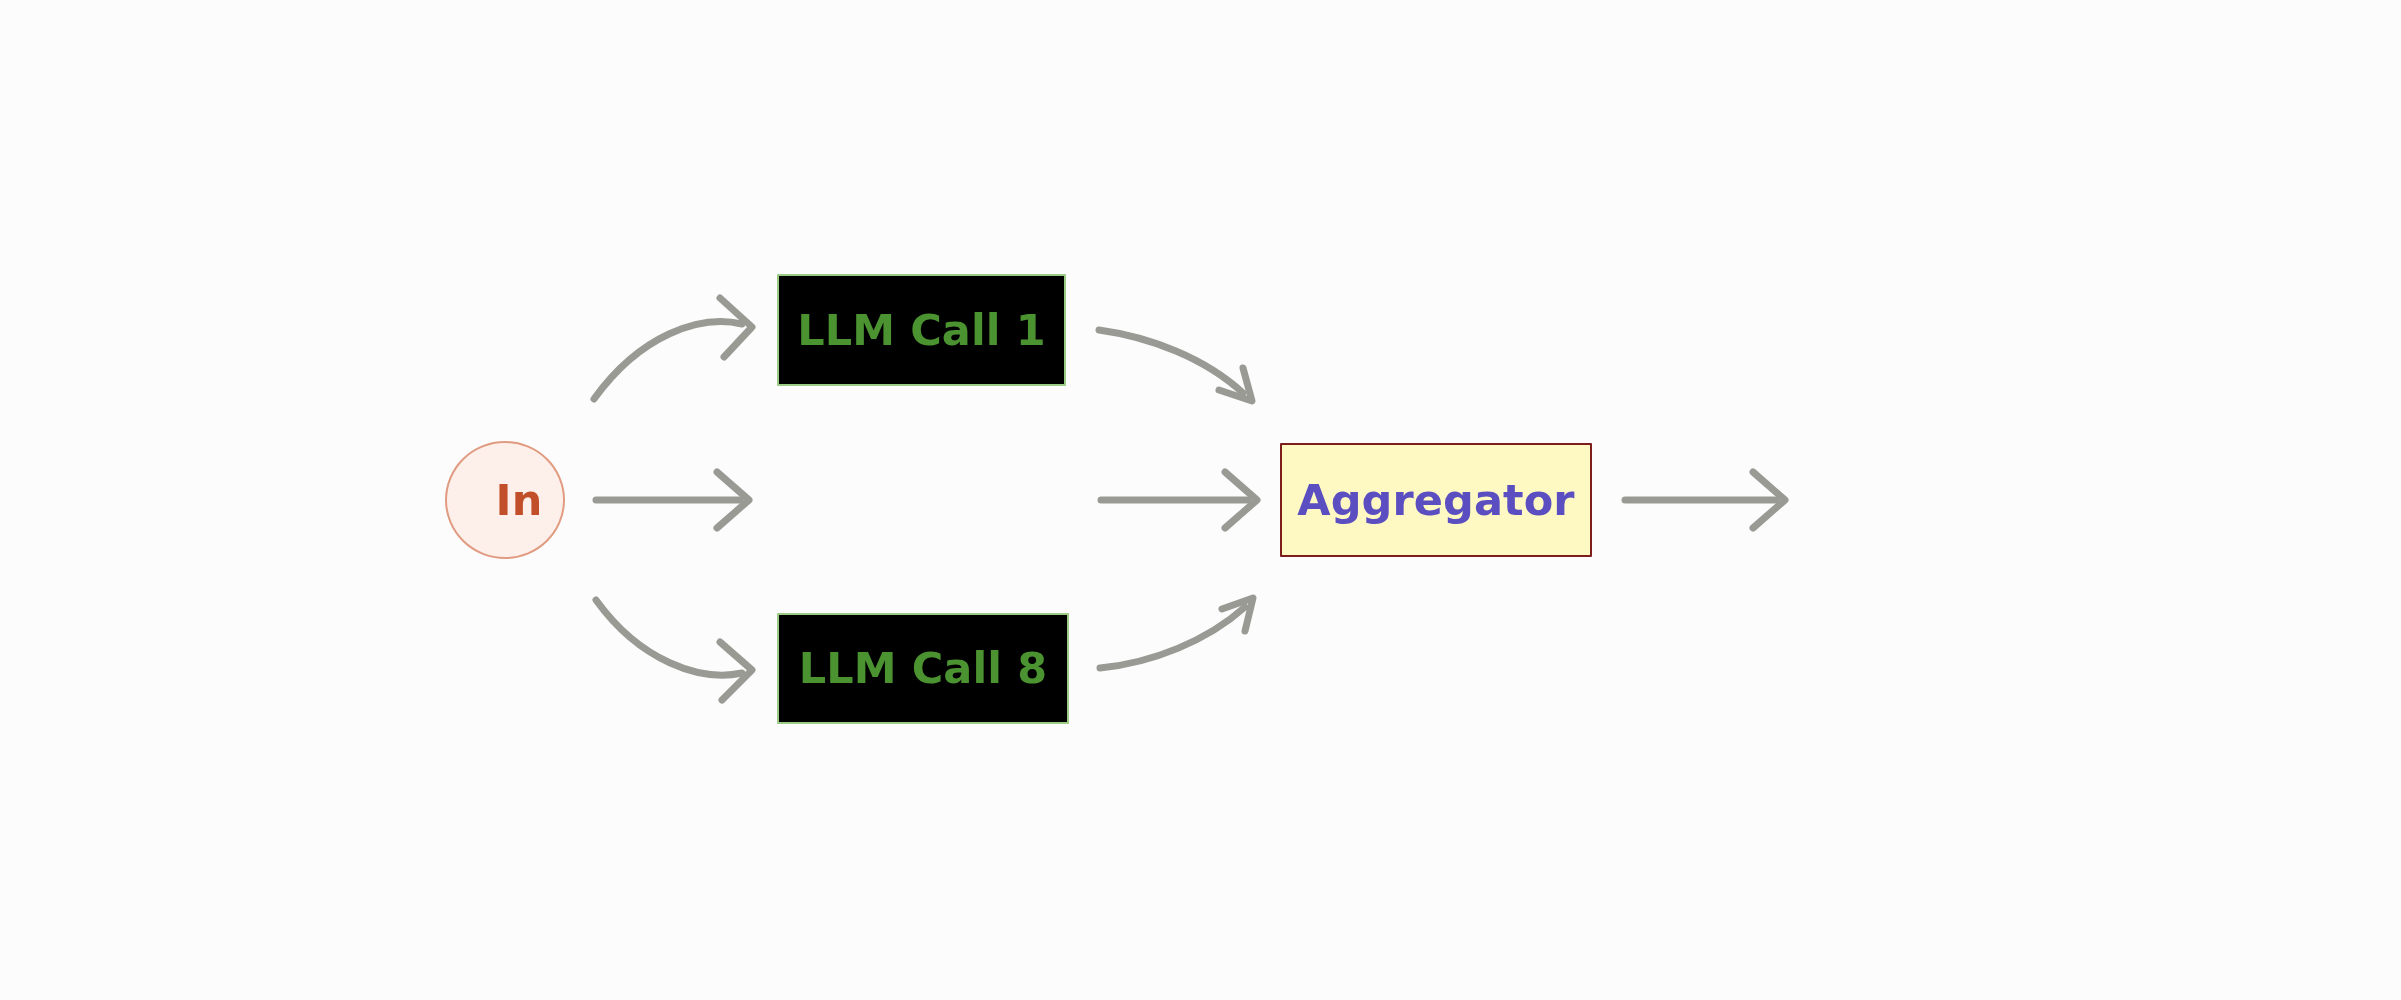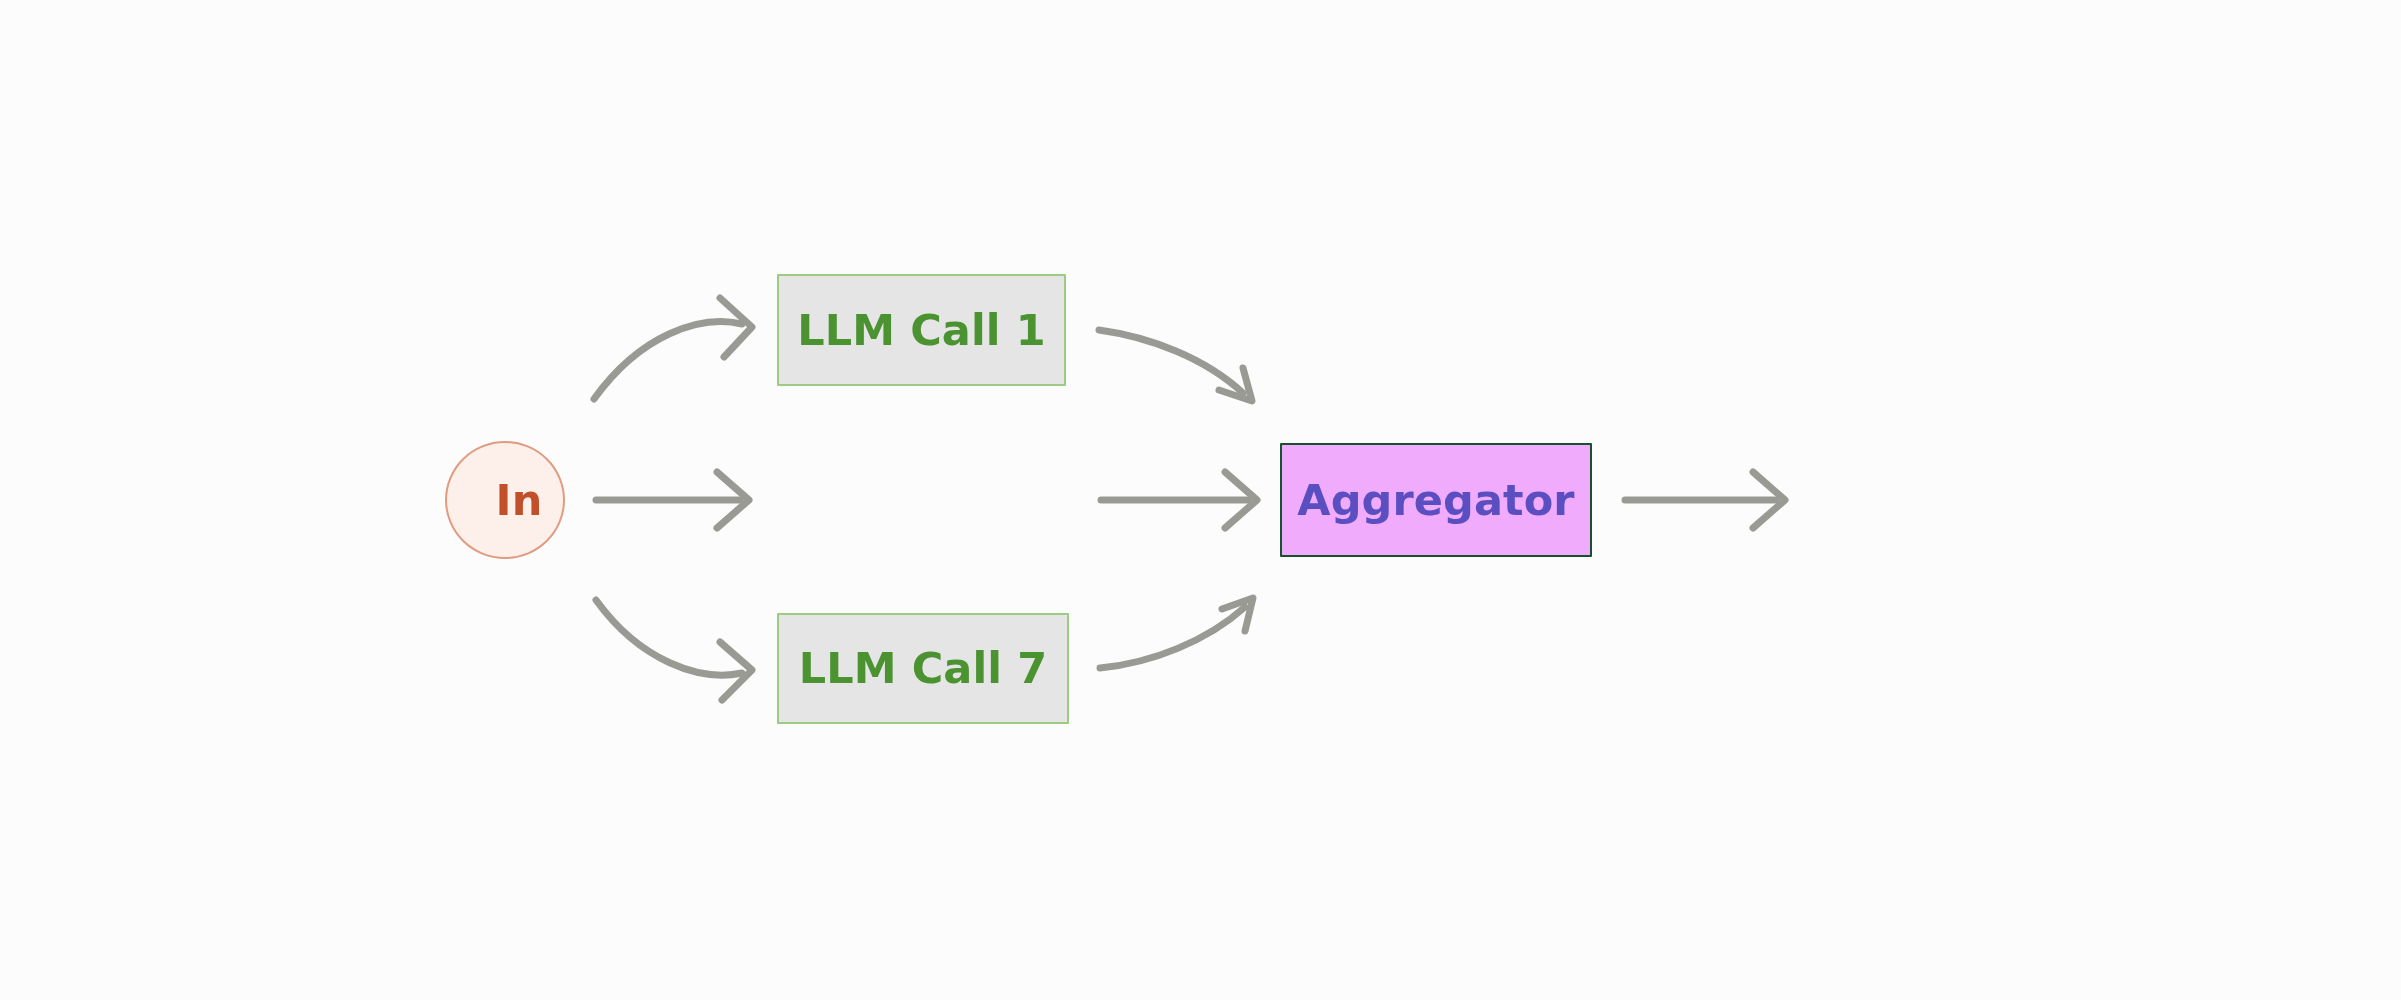--- a/index.html
+++ b/index.html
@@ -63,38 +63,38 @@
   #node-out {
     left: 1805px;
     top: 445px;
     width: 156px;
     height: 111px;
     border-radius: 56px;
   }
 
   
   .node-process {
-    background: #e5e5e5;
+    background: #000000;
     border: 2px solid #9ccb85;
     border-radius: 1px;
   }
   .node-process .node-label {
     color: #4b9231;
     font-size: 43px;
     font-weight: 700;
     letter-spacing: 0.1px;
   }
   #node-llm1 { left: 777px; top: 274px; width: 289px; height: 112px; }
   #node-llm2 { left: 777px; top: 444px; width: 289px; height: 112px; }
   #node-llm3 { left: 777px; top: 613px; width: 292px; height: 111px; }
 
   
   .node-aggregate {
-    background: #f0abfc;
-    border: 2px solid #14532d;
+    background: #fef9c3;
+    border: 2px solid #7f1d1d;
     border-radius: 1px;
   }
   .node-aggregate .node-label {
     color: #5a4ec0;
     font-size: 43px;
     font-weight: 700;
     letter-spacing: 0.1px;
   }
   #node-aggregator {
     left: 1280px;
@@ -151,21 +151,21 @@
   <div class="node node-terminal" id="node-in">
     <span class="node-label">In</span>
   </div>
 
   <div class="node node-process" id="node-llm1">
     <span class="node-label">LLM Call 1</span>
   </div>
 
 
   <div class="node node-process" id="node-llm3">
-    <span class="node-label">LLM Call 7</span>
+    <span class="node-label">LLM Call 8</span>
   </div>
 
   <div class="node node-aggregate" id="node-aggregator">
     <span class="node-label">Aggregator</span>
   </div>
 
 
 </div>
 
 </body></html>

